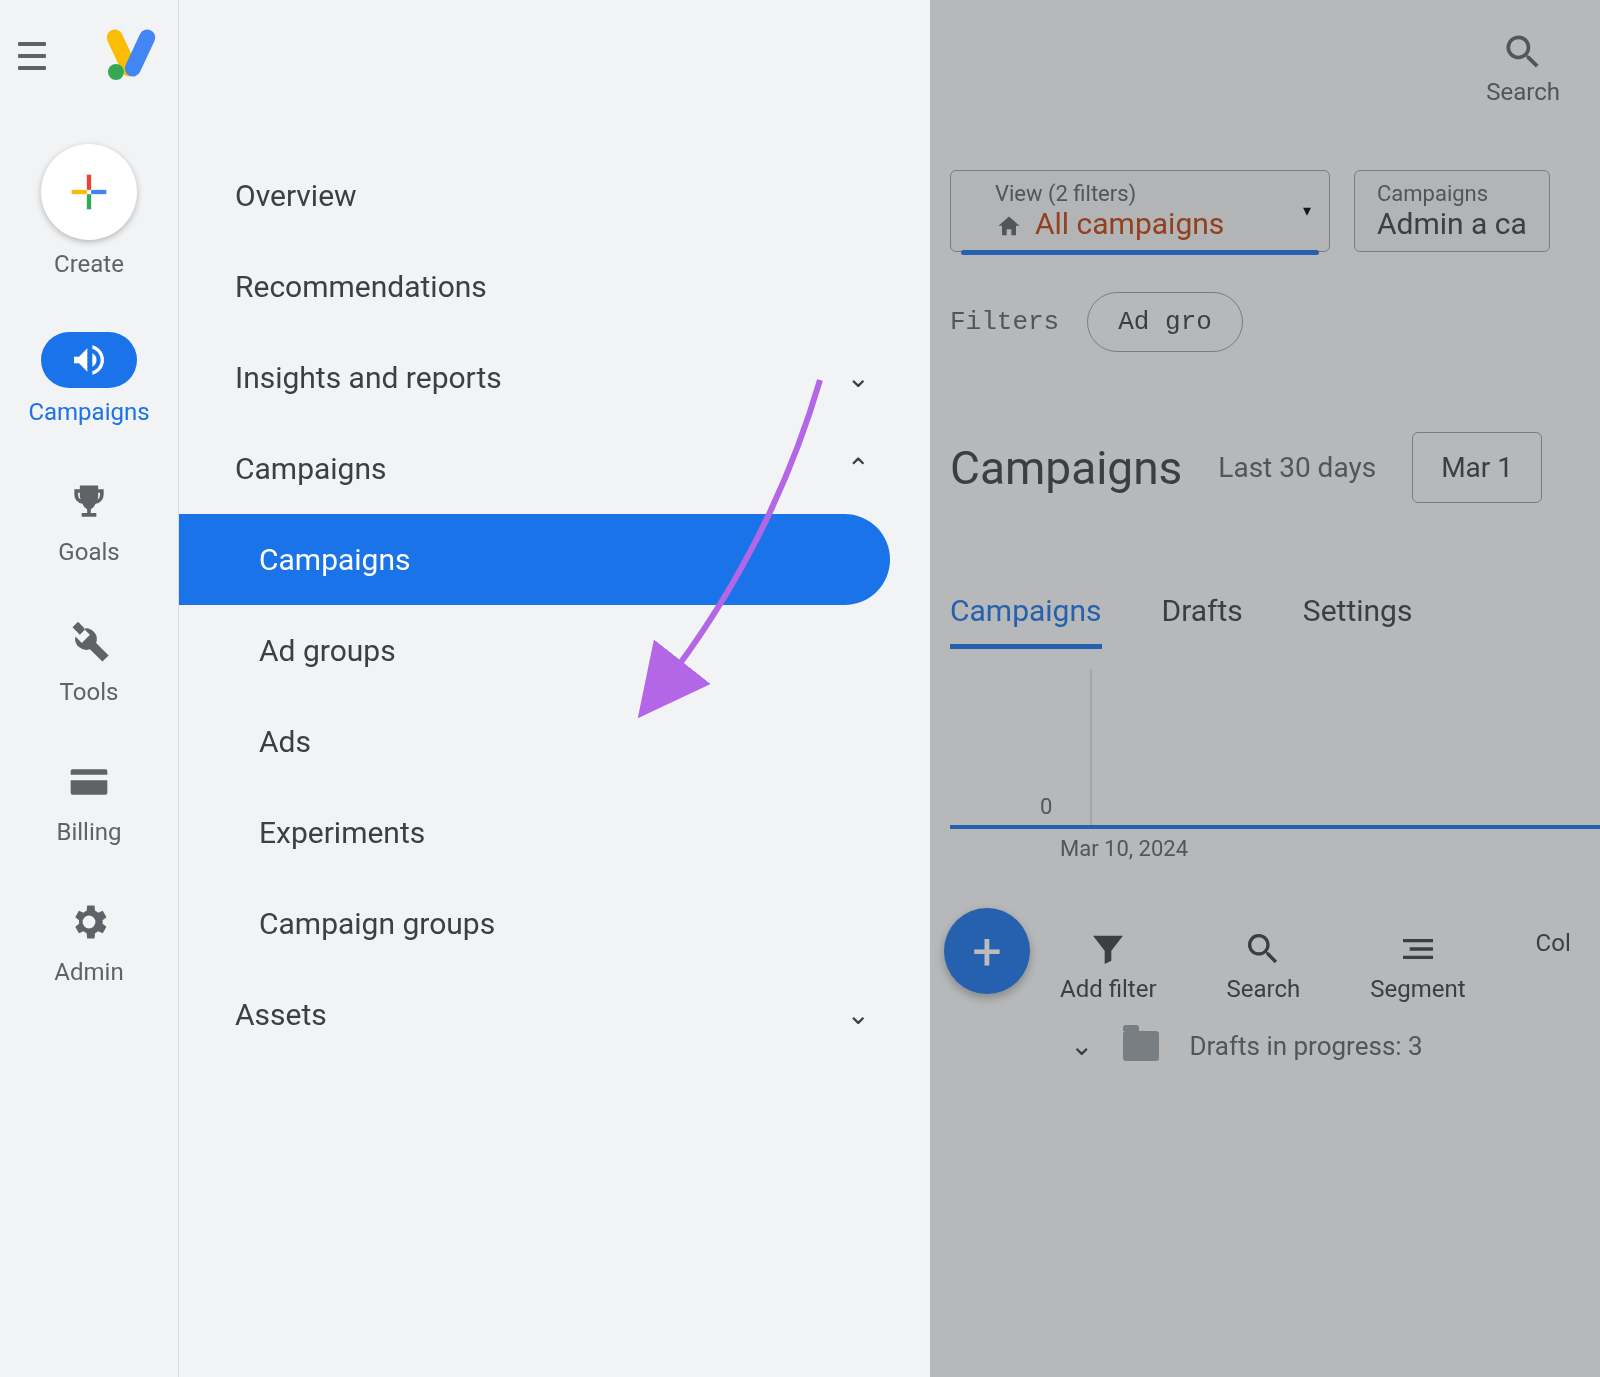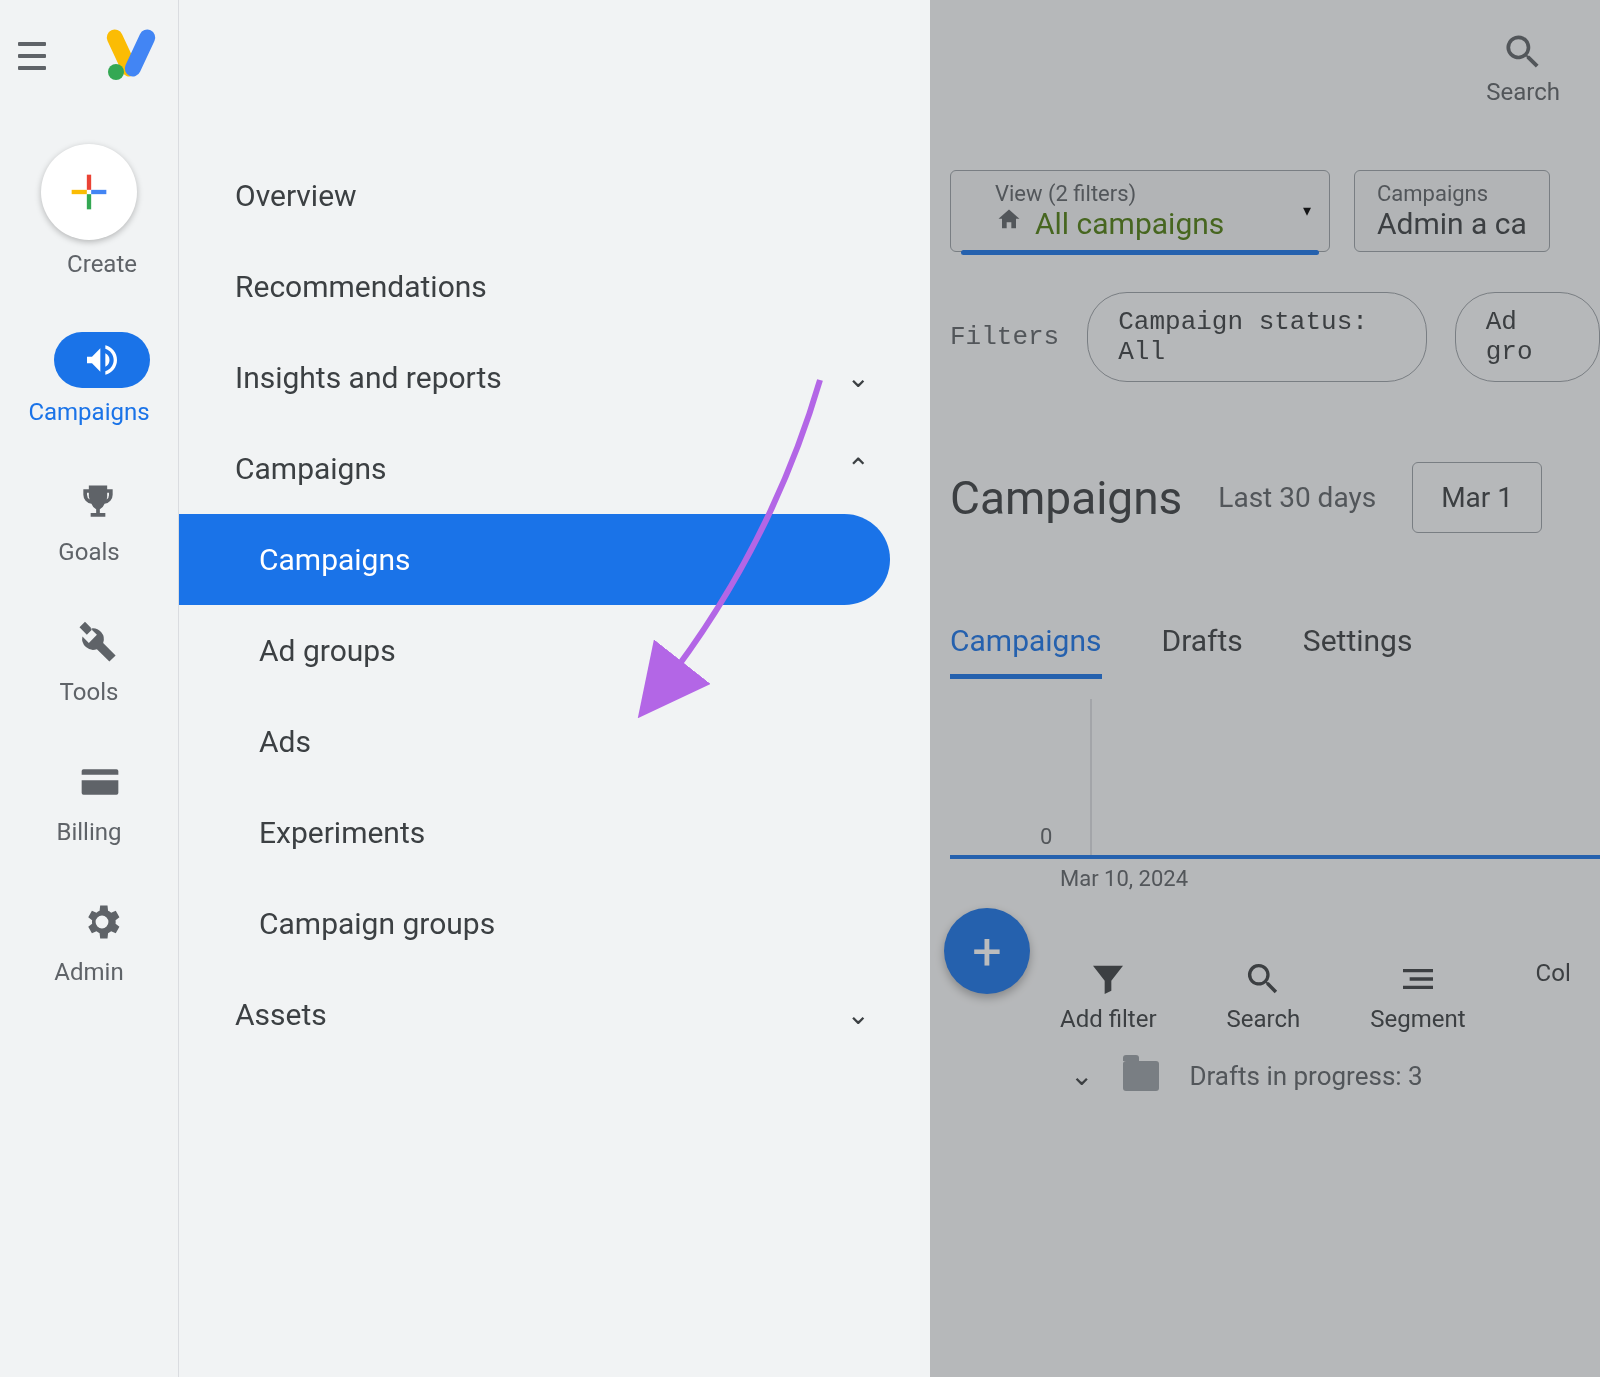--- a/index.html
+++ b/index.html
@@ -6,21 +6,21 @@
   html, body { width: 1600px; height: 1377px; font-family: 'Google Sans', Roboto, Arial, sans-serif; background: #f1f3f4; overflow: hidden; }
   .app { display: flex; width: 100%; height: 100%; position: relative; }
 
   
   .rail { width: 178px; background: #f1f3f4; display: flex; flex-direction: column; align-items: center; padding-top: 28px; }
   .rail-top { display:flex; align-items:center; gap: 48px; padding-left: 8px; width:100%; }
   .hamburger { width: 48px; height: 48px; display:flex; flex-direction:column; justify-content:center; gap:8px; padding:10px; cursor:pointer; }
   .hamburger span { display:block; height:4px; background:#5f6368; border-radius:1px; }
   .logo { width:56px; height:56px; position:relative; }
   .rail-items { margin-top: 60px; width:100%; display:flex; flex-direction:column; align-items:center; gap: 54px; }
-  .rail-item { display:flex; flex-direction:column; align-items:flex-end; gap:10px; cursor:pointer; color:#5f6368; }
+  .rail-item { display:flex; flex-direction:column; align-items:center; gap:10px; cursor:pointer; color:#5f6368; }
   .rail-item.active { color:#1a73e8; }
   .rail-label { font-size: 24px; }
   .create-btn { width: 96px; height: 96px; border-radius: 50%; background:#fff; box-shadow:0 2px 6px rgba(0,0,0,.25); display:flex; align-items:center; justify-content:center; }
   .campaign-pill { width: 96px; height: 56px; border-radius: 28px; background:#1a73e8; display:flex; align-items:center; justify-content:center; }
   .campaign-pill svg { fill:#fff; }
   .rail-icon svg { width:44px; height:44px; fill:#5f6368; }
 
   
   .nav2 { width: 752px; background:#f1f3f4; border-left:1px solid #dadce0; padding-top: 150px; }
   .nav2-item { font-size: 30px; color:#3c4043; padding: 28px 0 28px 56px; cursor:pointer; display:flex; align-items:center; justify-content:space-between; padding-right:60px; }
@@ -31,21 +31,21 @@
   
   .main { flex:1; background:#f8f9fa; position:relative; padding: 20px 0 0 20px; }
   .main .dim { position:absolute; inset:0; background:rgba(60,64,67,.35); pointer-events:none; }
   .top-right { position:absolute; top:30px; right:40px; text-align:center; color:#5f6368; }
   .top-right svg { width:44px; height:44px; fill:#5f6368; }
   .top-right .lbl { font-size:24px; }
   .view-row { display:flex; gap:24px; margin-top: 150px; }
   .view-box, .camp-box { border:1px solid #9aa0a6; border-radius:6px; padding:10px 22px; background:#f1f3f4; }
   .view-box { position:relative; min-width: 380px; padding-left: 44px; }
   .view-box .ln1 { font-size:22px; color:#5f6368; }
-  .view-box .ln2 { font-size:30px; color:#4d7c0f; display:flex; align-items:flex-start; gap:12px; }
+  .view-box .ln2 { font-size:30px; color:#c2410c; display:flex; align-items:flex-end; gap:12px; }
   .view-box .drop { position:absolute; right:18px; top:30px; }
   .view-box::after { content:""; position:absolute; left:10px; right:10px; bottom:-4px; height:5px; background:#1a73e8; border-radius:3px; }
   .camp-box .ln1 { font-size:22px; color:#5f6368; }
   .camp-box .ln2 { font-size:30px; color:#3c4043; }
   .filters-row { display:flex; align-items:center; gap:28px; margin-top: 40px; font-size:26px; color:#5f6368;font-family:Liberation Mono, monospace; }
   .chip { border:1px solid #9aa0a6; border-radius:40px; padding:14px 30px; font-size:26px; color:#3c4043; background:transparent; }
   .heading-row { display:flex; align-items:center; gap:36px; margin-top:80px; }
   .heading { font-size:46px; color:#3c4043; }
   .sub-heading { font-size:28px; color:#5f6368; }
   .date-box { border:1px solid #9aa0a6; border-radius:6px; padding:18px 28px; font-size:28px; color:#3c4043; }
@@ -208,21 +208,20 @@
         <span class="drop">▾</span>
       </div>
       <div class="camp-box">
         <div class="ln1">Campaigns</div>
         <div class="ln2">Admin a ca</div>
       </div>
     </div>
 
     <div class="filters-row">
       <span>Filters</span>
-      <span class="chip">Campaign status: All</span>
       <span class="chip">Ad gro</span>
     </div>
 
     <div class="heading-row">
       <div class="heading">Campaigns</div>
       <div class="sub-heading">Last 30 days</div>
       <div class="date-box">Mar 1</div>
     </div>
 
     <div class="tabs">

